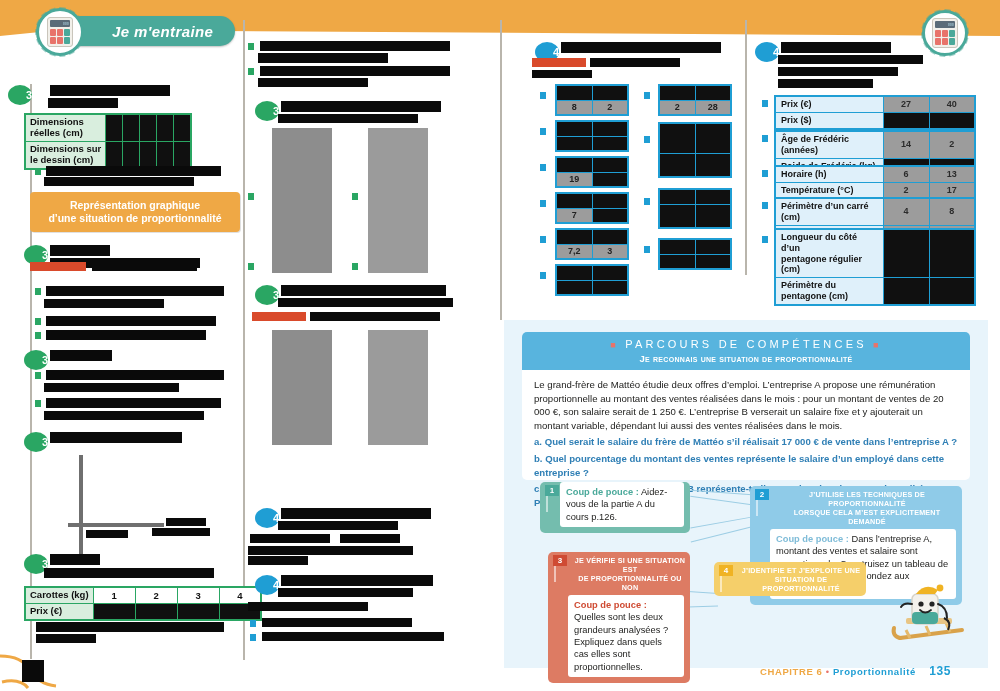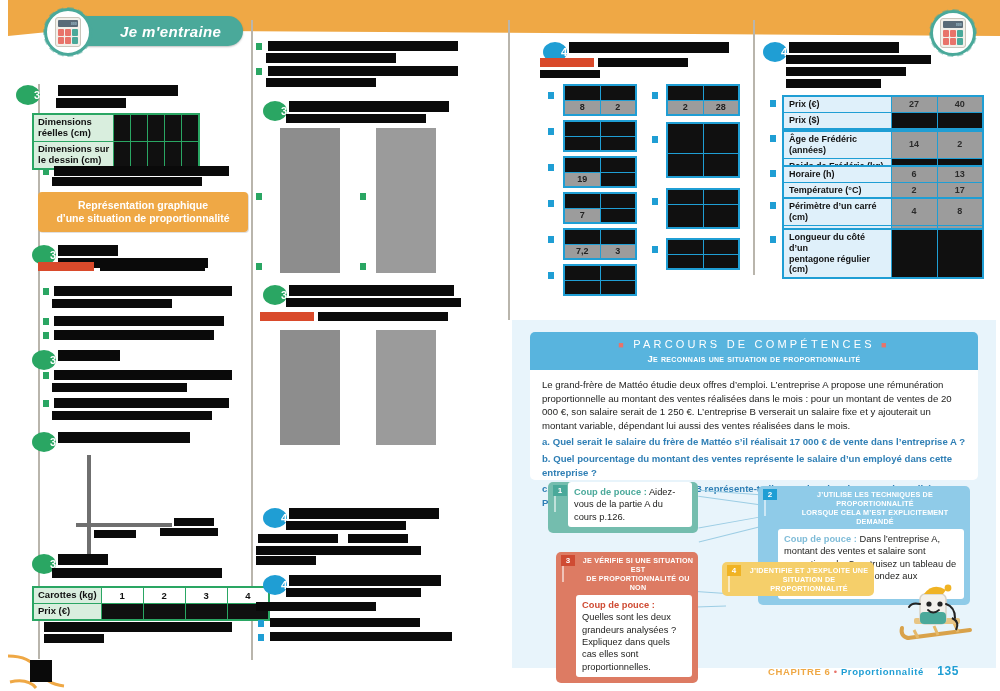--- a/index.html
+++ b/index.html
@@ -2,21 +2,21 @@
 <html><head>
 <meta charset="utf-8">
 <style>
   * { box-sizing: border-box; margin: 0; padding: 0; }
   html, body { width: 1000px; height: 691px; overflow: hidden; }
   body {
     font-family: "Liberation Sans", sans-serif;
     background: #ffffff;
     position: relative;
   }
-  .page { position: absolute; inset: 0; background: #fff; margin-left: 8px; }
+  .page { position: absolute; inset: 0; background: #fff; }
 
   
   .top-band {
     position: absolute; left: 0; top: 0; width: 1000px; height: 40px;
     background: #efa845;
   }
   .top-band-white {
     position: absolute; left: 0; top: 30px; width: 1000px; height: 14px;
     background: #ffffff;
     clip-path: polygon(0 14px, 0 6px, 60px 0, 1000px 6px, 1000px 14px);
@@ -559,20 +559,25 @@
     </tr>
   </tbody>
     </table>
 
   <div class="rd bluedot" style="left:762px; top:236px; width:6px; height:7px;"></div>
   <table class="btable" style="left:774px; top:228px;">
     <tbody>
         <tr>
       <td class="hd" style="width:108px;">Longueur du côté d’un
 pentagone régulier (cm)</td>
+      <td class="blkv">&nbsp;</td>
+      <td class="blkv">&nbsp;</td>
+    </tr>
+    <tr>
+      <td class="hd">Périmètre du pentagone (cm)</td>
       <td class="blkv">&nbsp;</td>
       <td class="blkv">&nbsp;</td>
     </tr>
   </tbody>
     </table>
 
   <div class="parcours">
     <div class="parc-header">
       <div class="parc-title">
         <span class="dot">■</span>

